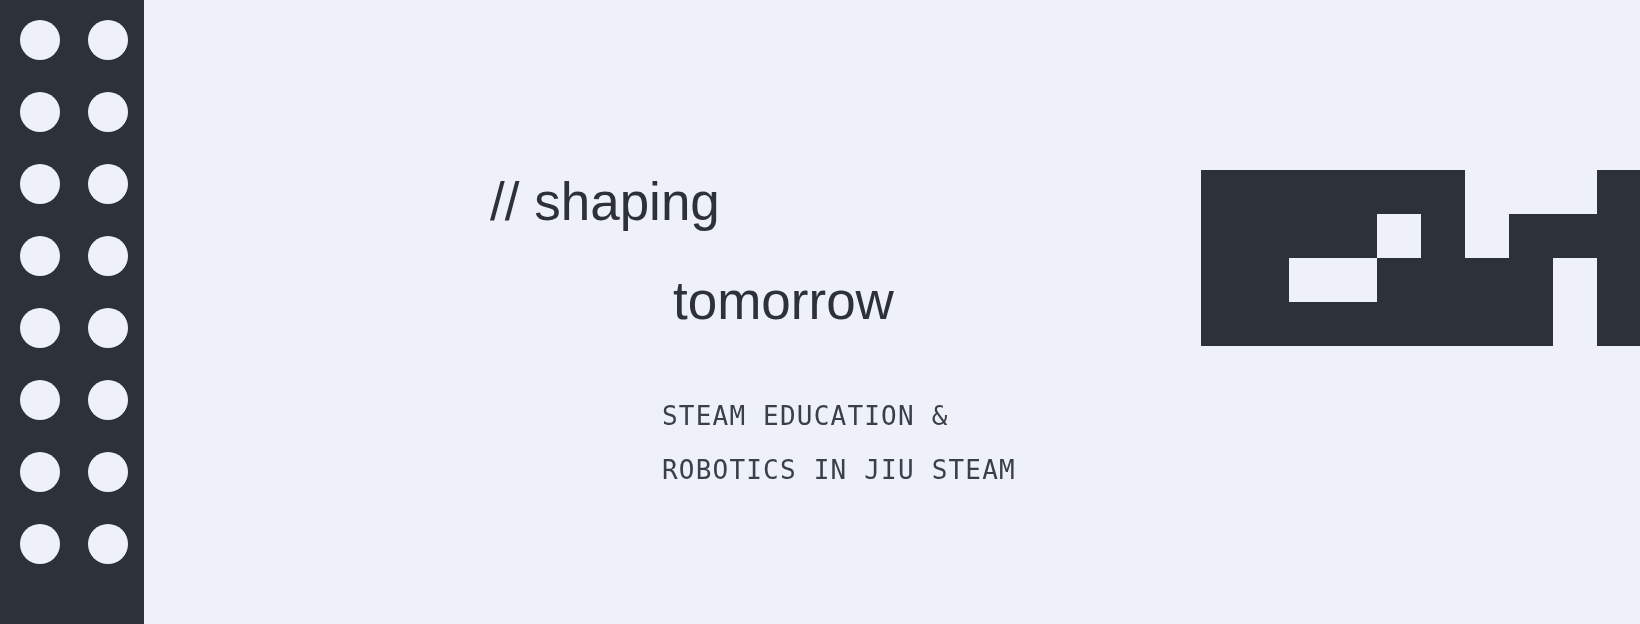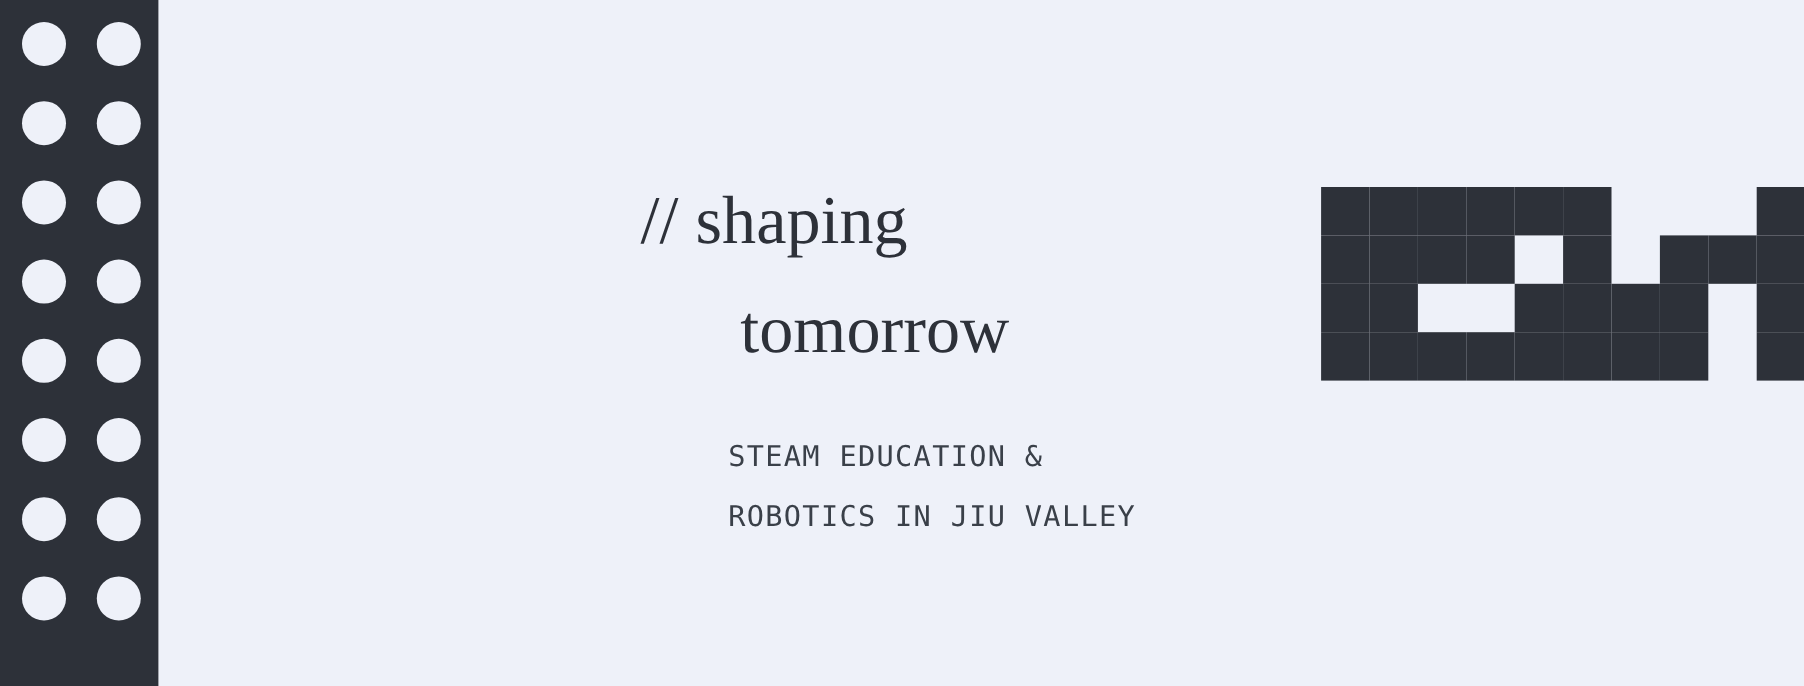--- a/index.html
+++ b/index.html
@@ -52,27 +52,26 @@
     font-stretch:condensed;
     transform:scaleX(0.93);
     transform-origin:left top;
     white-space:pre;
   }
 
   
   .headline {
     position:absolute;
     left:490px; top:152px;
-    font-family:Liberation Serif, serif;
-    font-size:62px;
+    font-family:Liberation Sans, sans-serif;
+    font-size:53px;
     line-height:99px;
     color:#2d3139;
     letter-spacing:0px;
     white-space:pre;
-    text-align:center;
   }
   .headline .slashes { color:#2d3139; }
 
   
   .subtitle {
     position:absolute;
     left:662px; top:389px;
     font-family:"DejaVu Sans Mono", monospace;
     font-size:26px;
     line-height:54px;
@@ -115,21 +114,21 @@
         <div class="rail-dot" style="left: 20px; top: 452px; width: 40px; height: 40px;"></div>
         <div class="rail-dot" style="left: 88px; top: 452px; width: 40px; height: 40px;"></div>
         <div class="rail-dot" style="left: 20px; top: 524px; width: 40px; height: 40px;"></div>
         <div class="rail-dot" style="left: 88px; top: 524px; width: 40px; height: 40px;"></div>
       </div>
   </div>
 
 
   <div class="headline"><span class="slashes">// </span><span>shaping</span><br><span style="display:inline-block;width:183px"></span><span>tomorrow</span></div>
 
-  <div class="subtitle"><span>STEAM EDUCATION &amp;</span><br><span>ROBOTICS IN JIU VALLEY</span></div>
+  <div class="subtitle"><span>STEAM EDUCATION &amp;</span><br><span>ROBOTICS IN JIU STEAM</span></div>
 
   <div class="pixelgrid" id="pixelgrid">
       <div class="px" style="left: 0px; top: 0px; width: 44px; height: 44px; background: rgb(45, 49, 57);"></div>
       <div class="px" style="left: 44px; top: 0px; width: 44px; height: 44px; background: rgb(45, 49, 57);"></div>
       <div class="px" style="left: 88px; top: 0px; width: 44px; height: 44px; background: rgb(45, 49, 57);"></div>
       <div class="px" style="left: 132px; top: 0px; width: 44px; height: 44px; background: rgb(45, 49, 57);"></div>
       <div class="px" style="left: 176px; top: 0px; width: 44px; height: 44px; background: rgb(45, 49, 57);"></div>
       <div class="px" style="left: 220px; top: 0px; width: 44px; height: 44px; background: rgb(45, 49, 57);"></div>
       <div class="px" style="left: 396px; top: 0px; width: 44px; height: 44px; background: rgb(45, 49, 57);"></div>
       <div class="px" style="left: 0px; top: 44px; width: 44px; height: 44px; background: rgb(45, 49, 57);"></div>

